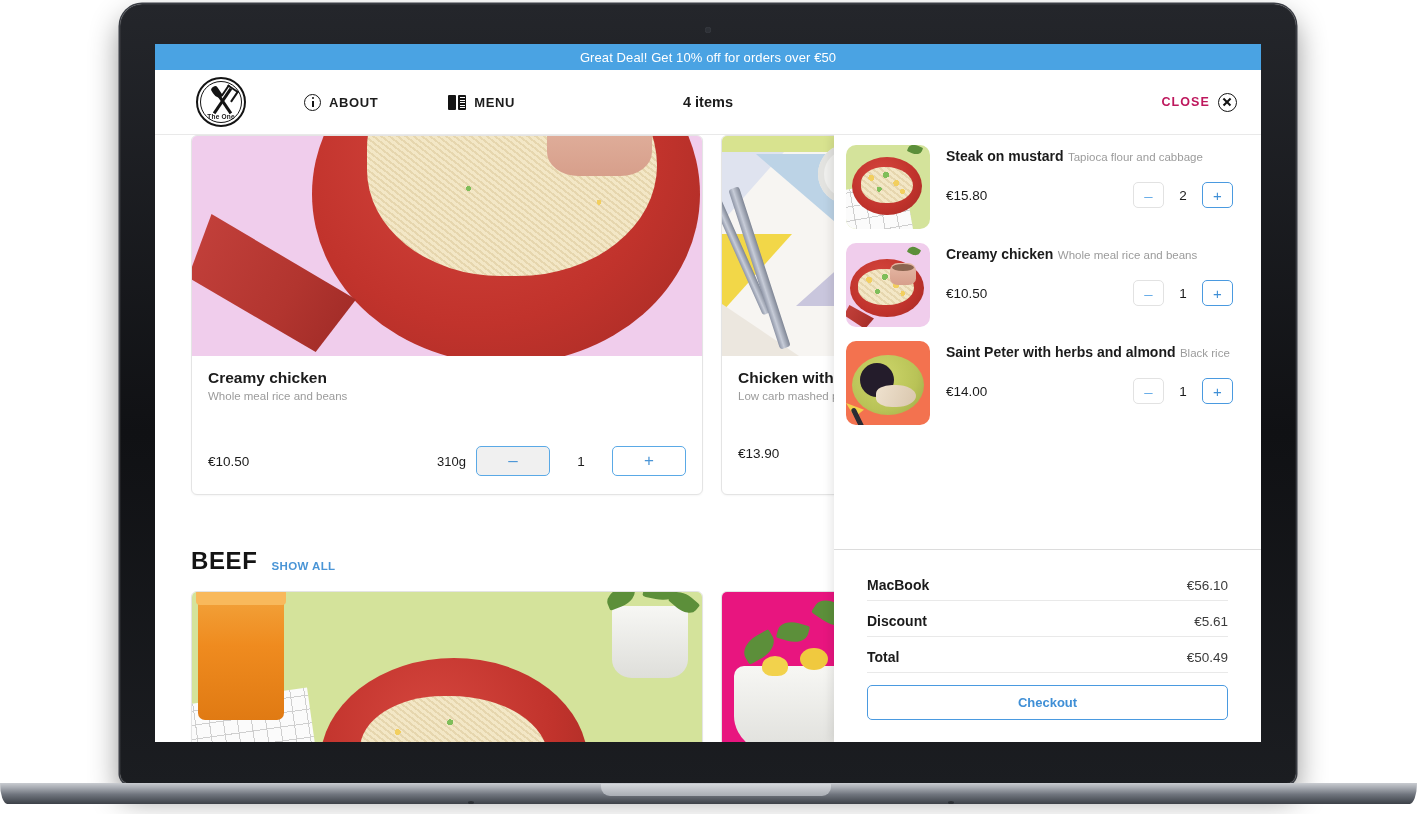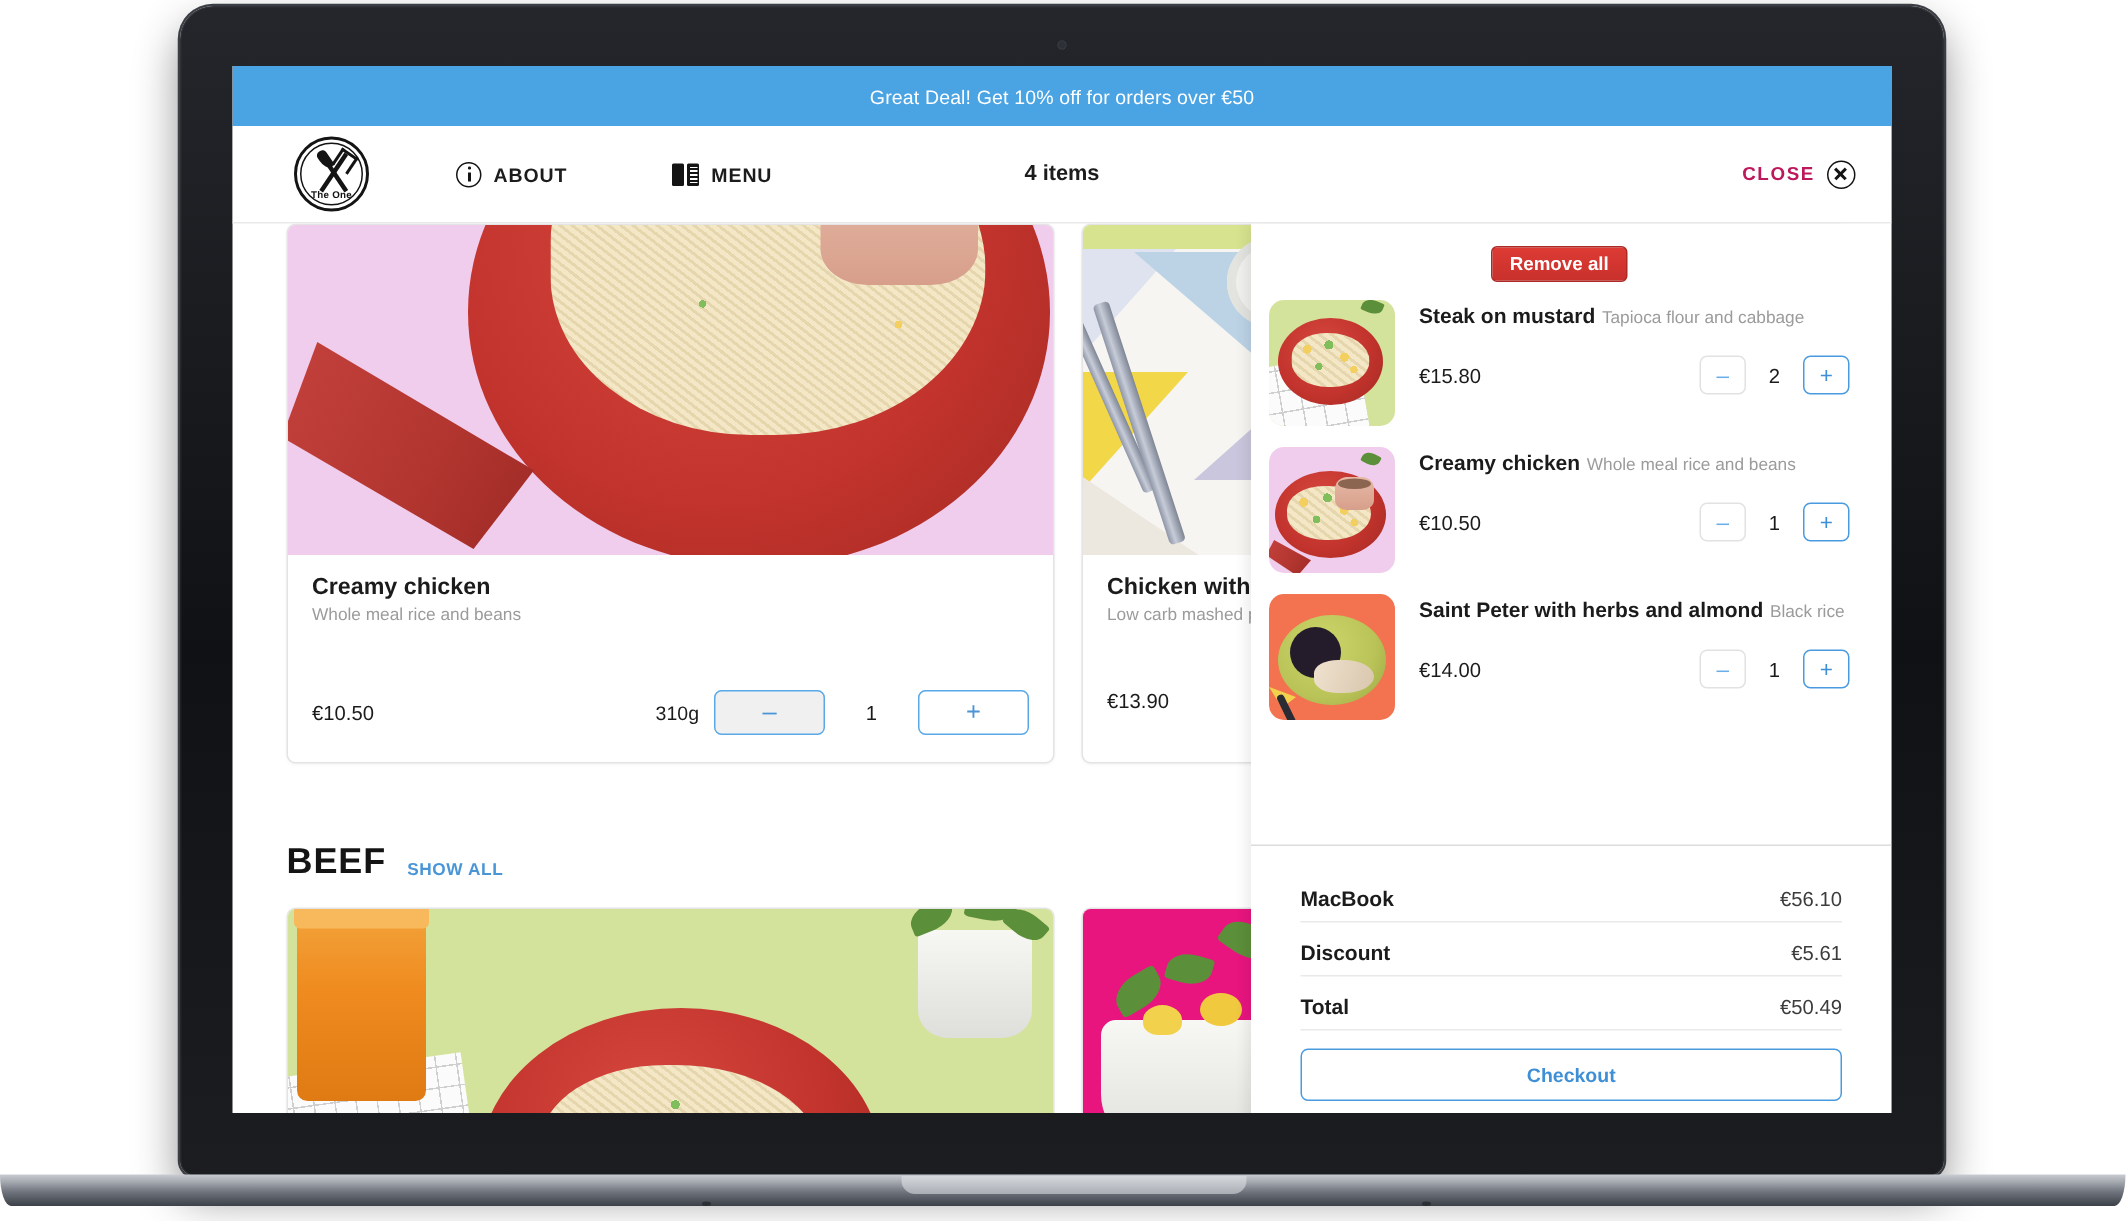--- a/index.html
+++ b/index.html
@@ -82,21 +82,21 @@
   #screen {
     position: absolute;
     left: 155px; top: 44px;
     width: 1106px; height: 698px;
     background: #ffffff;
     overflow: hidden;
   }
 
   
   #promo-banner {
-    height: 40px;
+    height: 26px;
     background: #4aa3e3;
     color: #ffffff;
     font-size: 13px;
     display: flex; align-items: center; justify-content: center;
     letter-spacing: .1px;
   }
 
   
   #topnav {
     height: 65px;
@@ -568,23 +568,20 @@
               <span style="position:absolute;left:78px;top:56px;width:28px;height:22px;border-radius:50%;background:#f0c93f;"></span>
             </div>
           </div>
         </div>
       </div>
 
       <div id="cart-drawer">
 
         <div id="cart-scroll">
 
-          <div id="remove-all-wrap">
-            <span id="remove-all-btn">Remove all</span>
-          </div>
 
           <div class="cart-item">
             <span class="cart-thumb">
               <span class="bg-green"></span>
               <span class="tile-grid" style="left:-6px;top:40px;width:70px;height:60px;transform:rotate(-10deg);"></span>
               <span class="plate plate-red" style="left:6px;top:12px;width:70px;height:58px;"></span>
               <span class="food-rice" style="left:15px;top:22px;width:52px;height:36px;"></span>
               <span class="leaf" style="left:62px;top:0px;width:14px;height:9px;transform:rotate(22deg);"></span>
             </span>
             <span class="cart-main">

